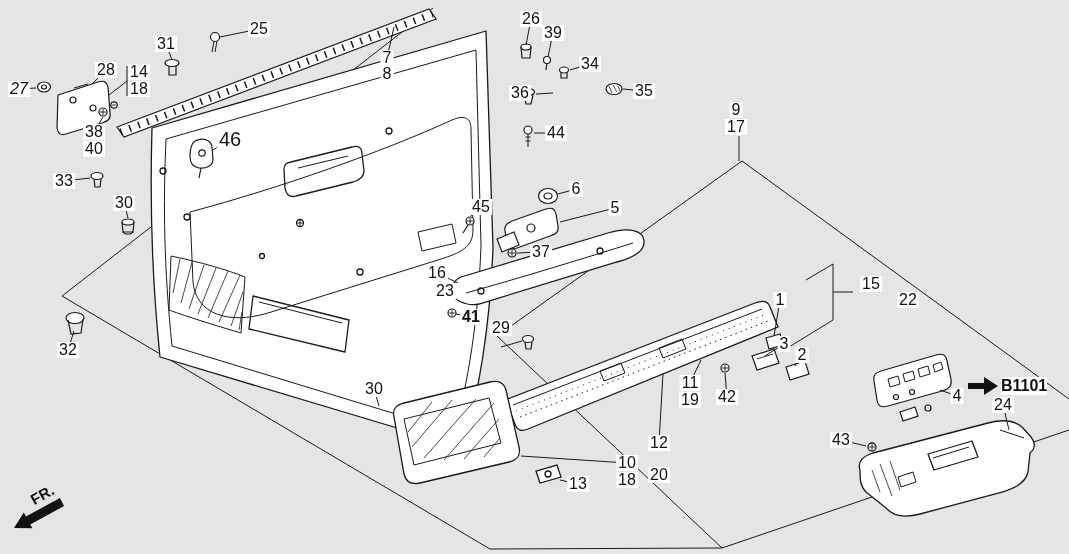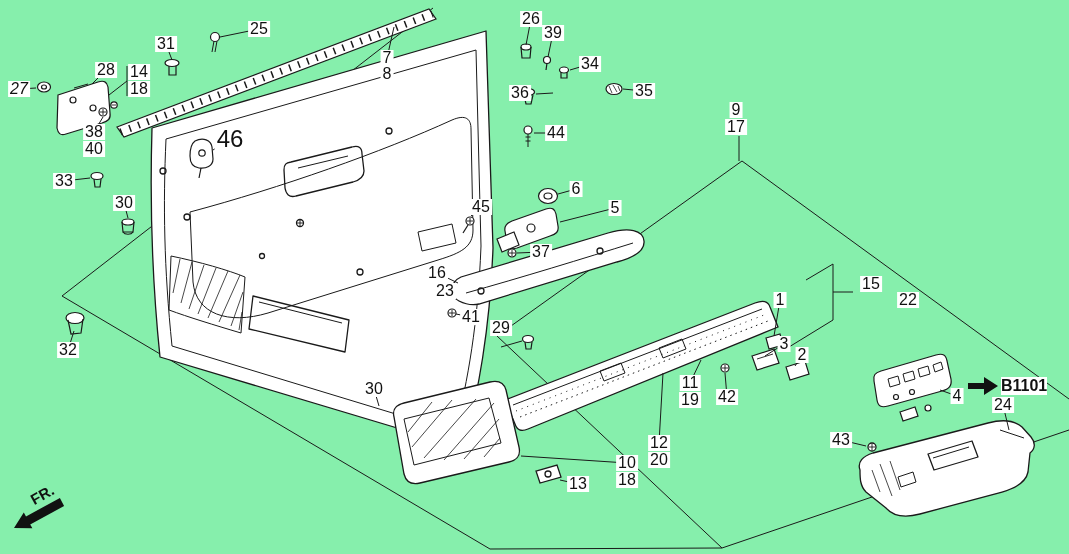--- a/index.html
+++ b/index.html
@@ -1,27 +1,27 @@
 <!DOCTYPE html>
 <html><head>
 <meta charset="utf-8">
 <style>
   html,body{margin:0;padding:0;background:#ffffff;}
   .stage{
-    position:relative;width:1069px;height:554px;background:#86efac;
+    position:relative;width:1069px;height:554px;background:#e5e5e5;
     font-family:"Liberation Sans",sans-serif;overflow:hidden;
   }
   .stage svg{position:absolute;left:0;top:0;}
   #callouts{position:absolute;left:0;top:0;width:100%;height:100%;}
   .callout{
     position:absolute;transform:translate(-50%,-50%);
     font-size:16px;line-height:1;color:#111;background:#fff;
     padding:0 2px;white-space:nowrap;z-index:3;
   }
-  .callout.big{font-size:24px;}
+  .callout.big{font-size:20px;}
   .figref{
     position:absolute;left:1001px;top:377px;font-size:16px;font-weight:bold;
     color:#111;z-index:3;background:#fff;
   }
   .frlabel{
     position:absolute;left:30px;top:486px;font-size:15px;font-weight:bold;
     color:#111;transform:rotate(-29deg);z-index:3;
   }
 </style>
 </head>
@@ -274,34 +274,34 @@
       <span class="callout" style="left: 736px; top: 110px;">9</span>
       <span class="callout" style="left: 736px; top: 127px;">17</span>
       <span class="callout" style="left: 64px; top: 181px;">33</span>
       <span class="callout" style="left: 124px; top: 203px;">30</span>
       <span class="callout" style="left: 576px; top: 189px;">6</span>
       <span class="callout" style="left: 615px; top: 208px;">5</span>
       <span class="callout" style="left: 481px; top: 207px;">45</span>
       <span class="callout" style="left: 541px; top: 252px;">37</span>
       <span class="callout" style="left: 437px; top: 273px;">16</span>
       <span class="callout" style="left: 445px; top: 291px;">23</span>
-      <span class="callout" style="left: 471px; top: 317px;">41</span>
+      <span class="callout" style="left: 471px; top: 317px; font-weight: bold;">41</span>
       <span class="callout" style="left: 871px; top: 284px;">15</span>
       <span class="callout" style="left: 871px; top: 300px; margin-left: 37px;">22</span>
       <span class="callout" style="left: 501px; top: 328px;">29</span>
       <span class="callout" style="left: 780px; top: 300px;">1</span>
       <span class="callout" style="left: 784px; top: 344px;">3</span>
       <span class="callout" style="left: 802px; top: 355px;">2</span>
       <span class="callout" style="left: 68px; top: 350px;">32</span>
       <span class="callout" style="left: 374px; top: 389px;">30</span>
       <span class="callout" style="left: 690px; top: 383px;">11</span>
       <span class="callout" style="left: 690px; top: 400px;">19</span>
       <span class="callout" style="left: 727px; top: 397px;">42</span>
       <span class="callout" style="left: 659px; top: 443px;">12</span>
-      <span class="callout" style="left: 659px; top: 460px;">20</span>
+      <span class="callout" style="left: 659px; top: 475px;">20</span>
       <span class="callout" style="left: 627px; top: 463px;">10</span>
       <span class="callout" style="left: 627px; top: 480px;">18</span>
       <span class="callout" style="left: 578px; top: 484px;">13</span>
       <span class="callout" style="left: 841px; top: 440px;">43</span>
       <span class="callout" style="left: 957px; top: 396px;">4</span>
       <span class="callout" style="left: 1003px; top: 405px;">24</span>
     </div>
 
 <div class="figref">B1101</div>
 <div class="frlabel">FR.</div>

